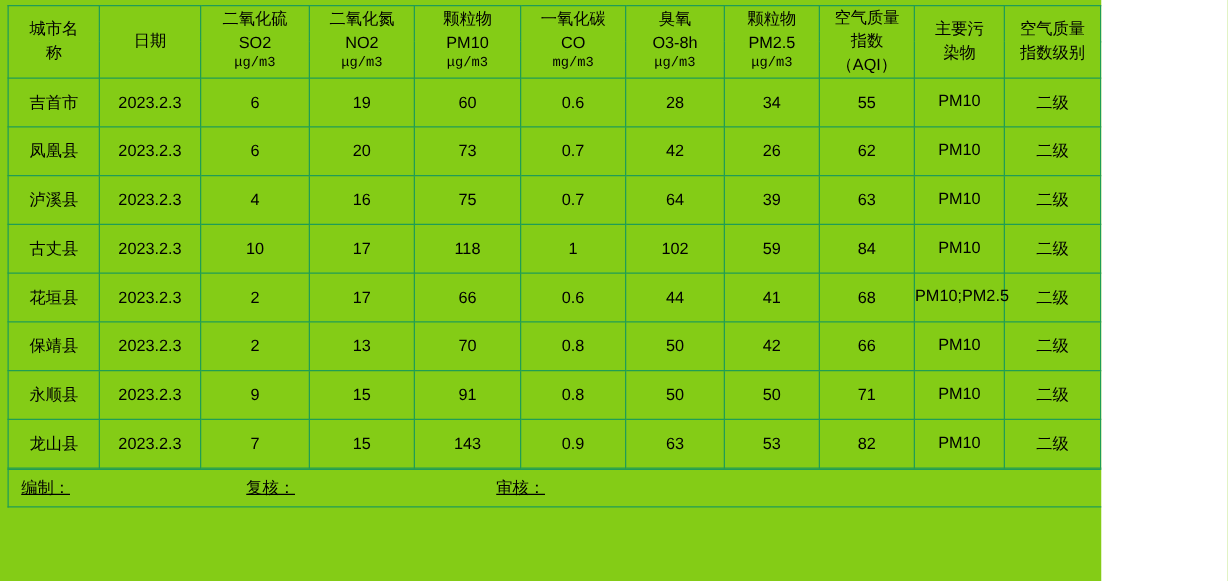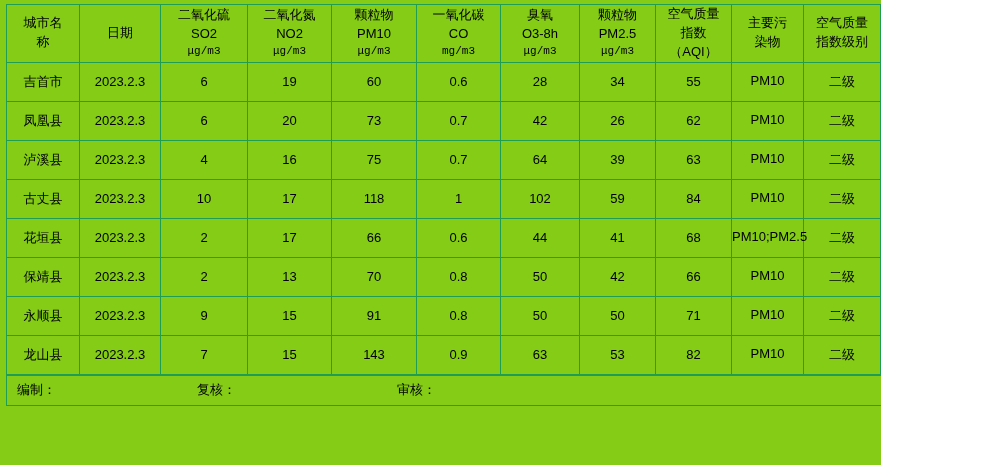--- a/index.html
+++ b/index.html
@@ -81,20 +81,21 @@
     vertical-align: middle;
     padding: 0 0 0 10px;
     text-align: left;
   }
   .foot-inner {
     display: flex;
     align-items: center;
   }
   .foot-inner span {
     display: inline-block;
+    text-decoration: underline;
   }
   .f-compile { width: 180px; }
   .f-recheck { width: 200px; }
   .f-audit { width: 200px; }
   .note-cell {
     font-size: 13px;
     height: 34px;
   }
 </style>
 </head>

